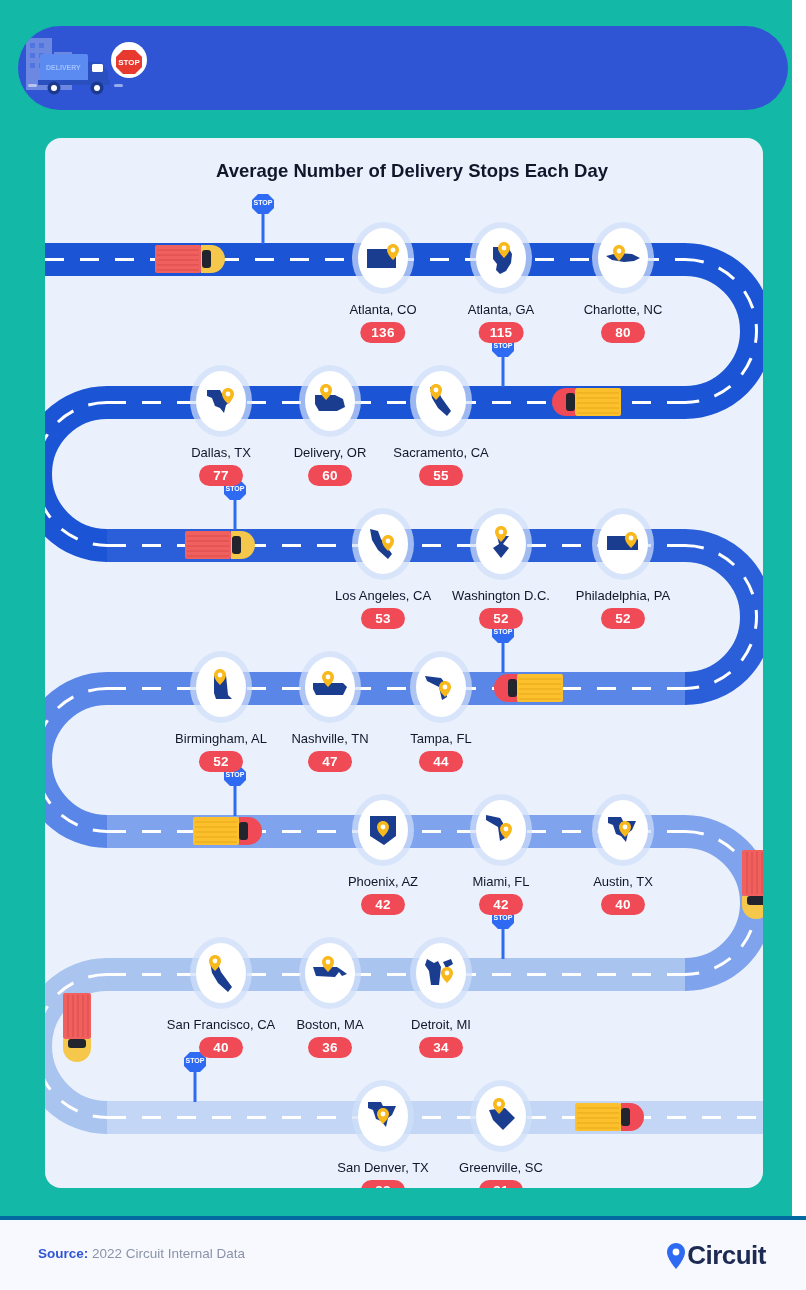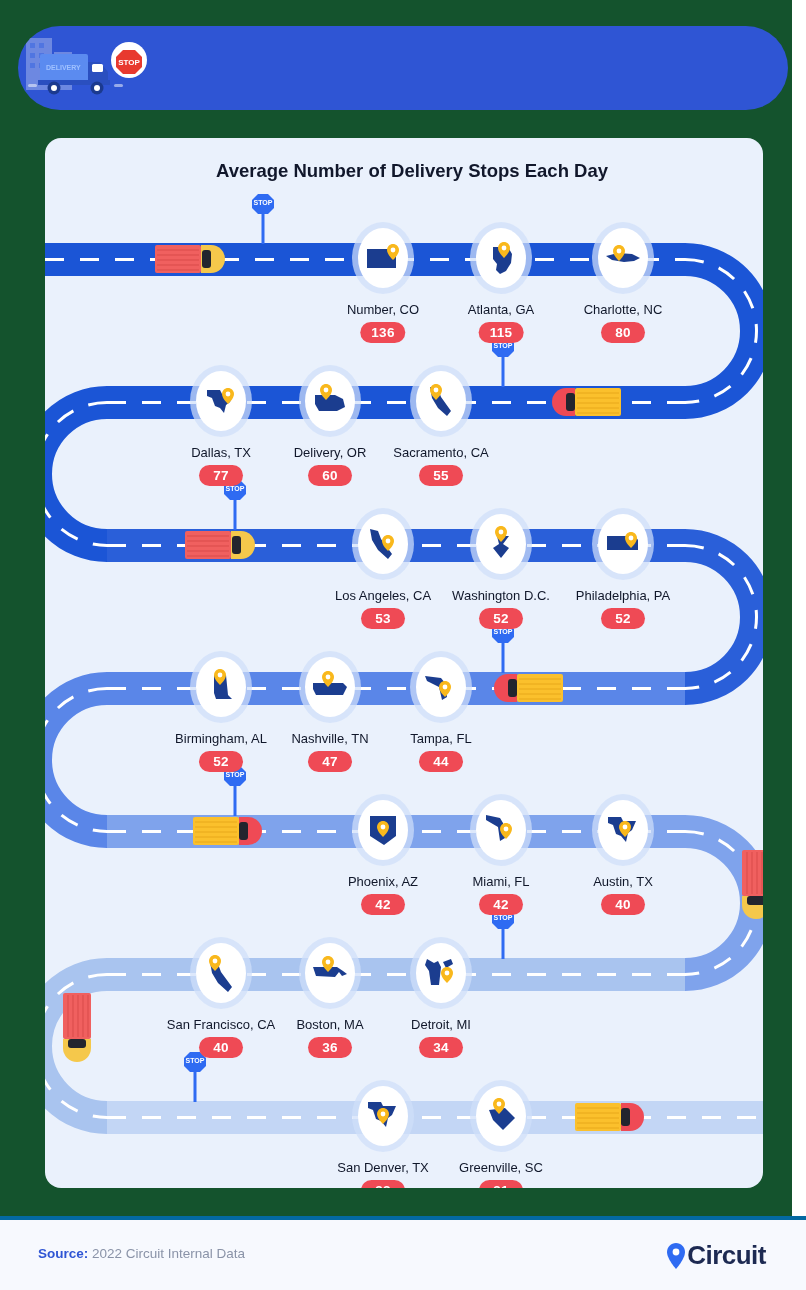--- a/index.html
+++ b/index.html
@@ -3,21 +3,21 @@
 <meta charset="utf-8">
 <title>Busiest Cities for Delivery Drivers</title>
 <style>
   * { box-sizing: border-box; margin:0; padding:0; }
   html,body{
     width:806px; height:1290px;
     font-family:"Liberation Sans", sans-serif;
     background:#ffffff;
     overflow:hidden;
   }
-  #page{ position:relative; width:792px; height:1290px; background:#14532d; }
+  #page{ position:relative; width:792px; height:1290px; background:#14b8a6; }
 
   
   .header{
     position:absolute; left:18px; top:26px; width:770px; height:84px;
     background:#2f55d4; border-radius:42px; overflow:hidden;
   }
   .header-title{
     position:absolute; left:162px; top:0; height:84px;
     display:flex; align-items:center;
     color:#ffffff; font-size:30px; font-weight:bold; letter-spacing:.2px;
@@ -264,21 +264,21 @@
         <div class="state-wrap">
           <svg viewBox="0 0 40 40">
               <rect x="4" y="11" width="29" height="19" fill="#1b3d8f"></rect>
           <g>
                 <path d="M30 6c-3.3 0-6 2.7-6 6 0 4.5 6 10 6 10s6-5.5 6-10c0-3.3-2.7-6-6-6z" fill="#f9b81c"></path>
                 <circle cx="30" cy="12" r="2.4" fill="#ffffff"></circle>
               </g>
             </svg>
         </div>
       </div>
-      <div class="city-name">Number, CO</div>
+      <div class="city-name">Atlanta, CO</div>
       <div class="value-pill">136</div>
     </div>
     <div class="node" style="left:456px; top:84px;">
       <div class="halo"></div>
       <div class="badge-circle">
         <div class="state-wrap">
           <svg viewBox="0 0 40 40">
               <path d="M12 9h15l4 7-1 9-5 8-6 3-4-4 1-6-4-5z" fill="#1b3d8f"></path>
           <g>
                 <path d="M23 4c-3.3 0-6 2.7-6 6 0 4.5 6 10 6 10s6-5.5 6-10c0-3.3-2.7-6-6-6z" fill="#f9b81c"></path>

